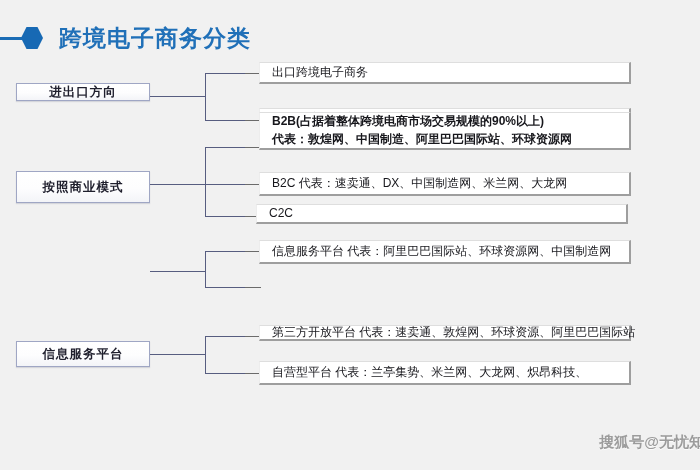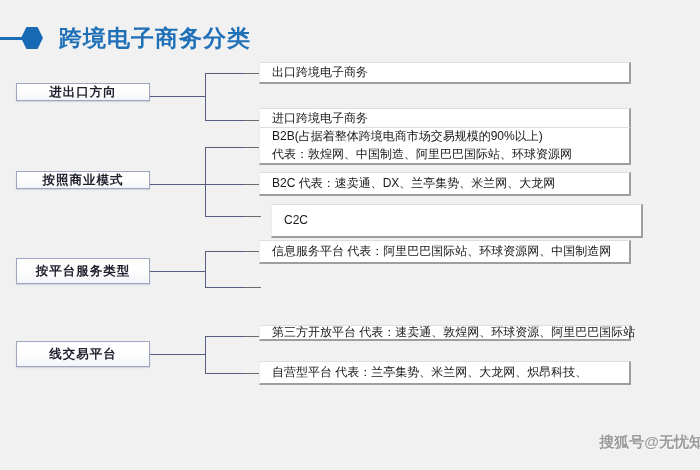--- a/index.html
+++ b/index.html
@@ -153,67 +153,64 @@
     <span class="lines">
       <span class="l">出口跨境电子商务</span>
     </span>
   </div>
   <div class="leaf-box" style="left:259px; top:108px; width:372px; height:22px;">
     <span class="lines">
       <span class="l">进口跨境电子商务</span>
     </span>
   </div>
 
-  <div class="cat-box" style="left:16px; top:171px; width:134px; height:18px;align-items:center;">
+  <div class="cat-box" style="left:16px; top:171px; width:134px; height:32px;align-items:center;">
     <span>按照商业模式</span>
   </div>
   <div class="cn-h" style="left:150px; top:184px; width:55px;"></div>
   <div class="cn-v" style="left:205px; top:147px; height:69px;"></div>
   <div class="cn-h" style="left:205px; top:147px; width:40px;"></div>
   <div class="cn-h" style="left:205px; top:184px; width:40px;"></div>
   <div class="cn-h" style="left:205px; top:216px; width:40px;"></div>
   <div class="stub" style="left:245px; top:147px; width:16px;"></div>
   <div class="stub" style="left:245px; top:184px; width:16px;"></div>
   <div class="stub" style="left:245px; top:216px; width:16px;"></div>
 
-  <div class="leaf-box" style="left:259px; top:127px; width:372px; height:38px;">
+  <div class="leaf-box" style="left:259px; top:112px; width:372px; height:38px;font-weight:bold;">
     <span class="lines">
       <span class="l">B2B(占据着整体跨境电商市场交易规模的90%以上)</span>
       <span class="l">代表：敦煌网、中国制造、阿里巴巴国际站、环球资源网</span>
     </span>
   </div>
   <div class="leaf-box" style="left:259px; top:172px; width:372px; height:24px;">
     <span class="lines">
-      <span class="l">B2C  代表：速卖通、DX、兰亭集势、米兰网、大龙网</span>
-    </span>
-  </div>
-  <div class="leaf-box" style="left:271px; top:204px; width:372px; height:34px;">
+      <span class="l">B2C  代表：速卖通、DX、中国制造网、米兰网、大龙网</span>
+    </span>
+  </div>
+  <div class="leaf-box" style="left:256px; top:204px; width:372px; height:20px;">
     <span class="lines">
       <span class="l">C2C</span>
     </span>
   </div>
 
-  <div class="cat-box" style="left:16px; top:258px; width:134px; height:26px;">
-    <span>按平台服务类型</span>
-  </div>
   <div class="cn-h" style="left:150px; top:271px; width:55px;"></div>
   <div class="cn-v" style="left:205px; top:251px; height:36px;"></div>
   <div class="cn-h" style="left:205px; top:251px; width:40px;"></div>
   <div class="cn-h" style="left:205px; top:287px; width:40px;"></div>
   <div class="stub" style="left:245px; top:251px; width:16px;"></div>
   <div class="stub" style="left:245px; top:287px; width:16px;"></div>
 
   <div class="leaf-box" style="left:259px; top:240px; width:372px; height:24px;">
     <span class="lines">
       <span class="l">信息服务平台 代表：阿里巴巴国际站、环球资源网、中国制造网</span>
     </span>
   </div>
 
   <div class="cat-box" style="left:16px; top:341px; width:134px; height:26px;">
-    <span>线交易平台</span>
+    <span>信息服务平台</span>
   </div>
   <div class="cn-h" style="left:150px; top:354px; width:55px;"></div>
   <div class="cn-v" style="left:205px; top:336px; height:37px;"></div>
   <div class="cn-h" style="left:205px; top:336px; width:40px;"></div>
   <div class="cn-h" style="left:205px; top:373px; width:40px;"></div>
   <div class="stub" style="left:245px; top:336px; width:16px;"></div>
   <div class="stub" style="left:245px; top:373px; width:16px;"></div>
 
   <div class="leaf-box" style="left:259px; top:325px; width:372px; height:16px;">
     <span class="lines">

